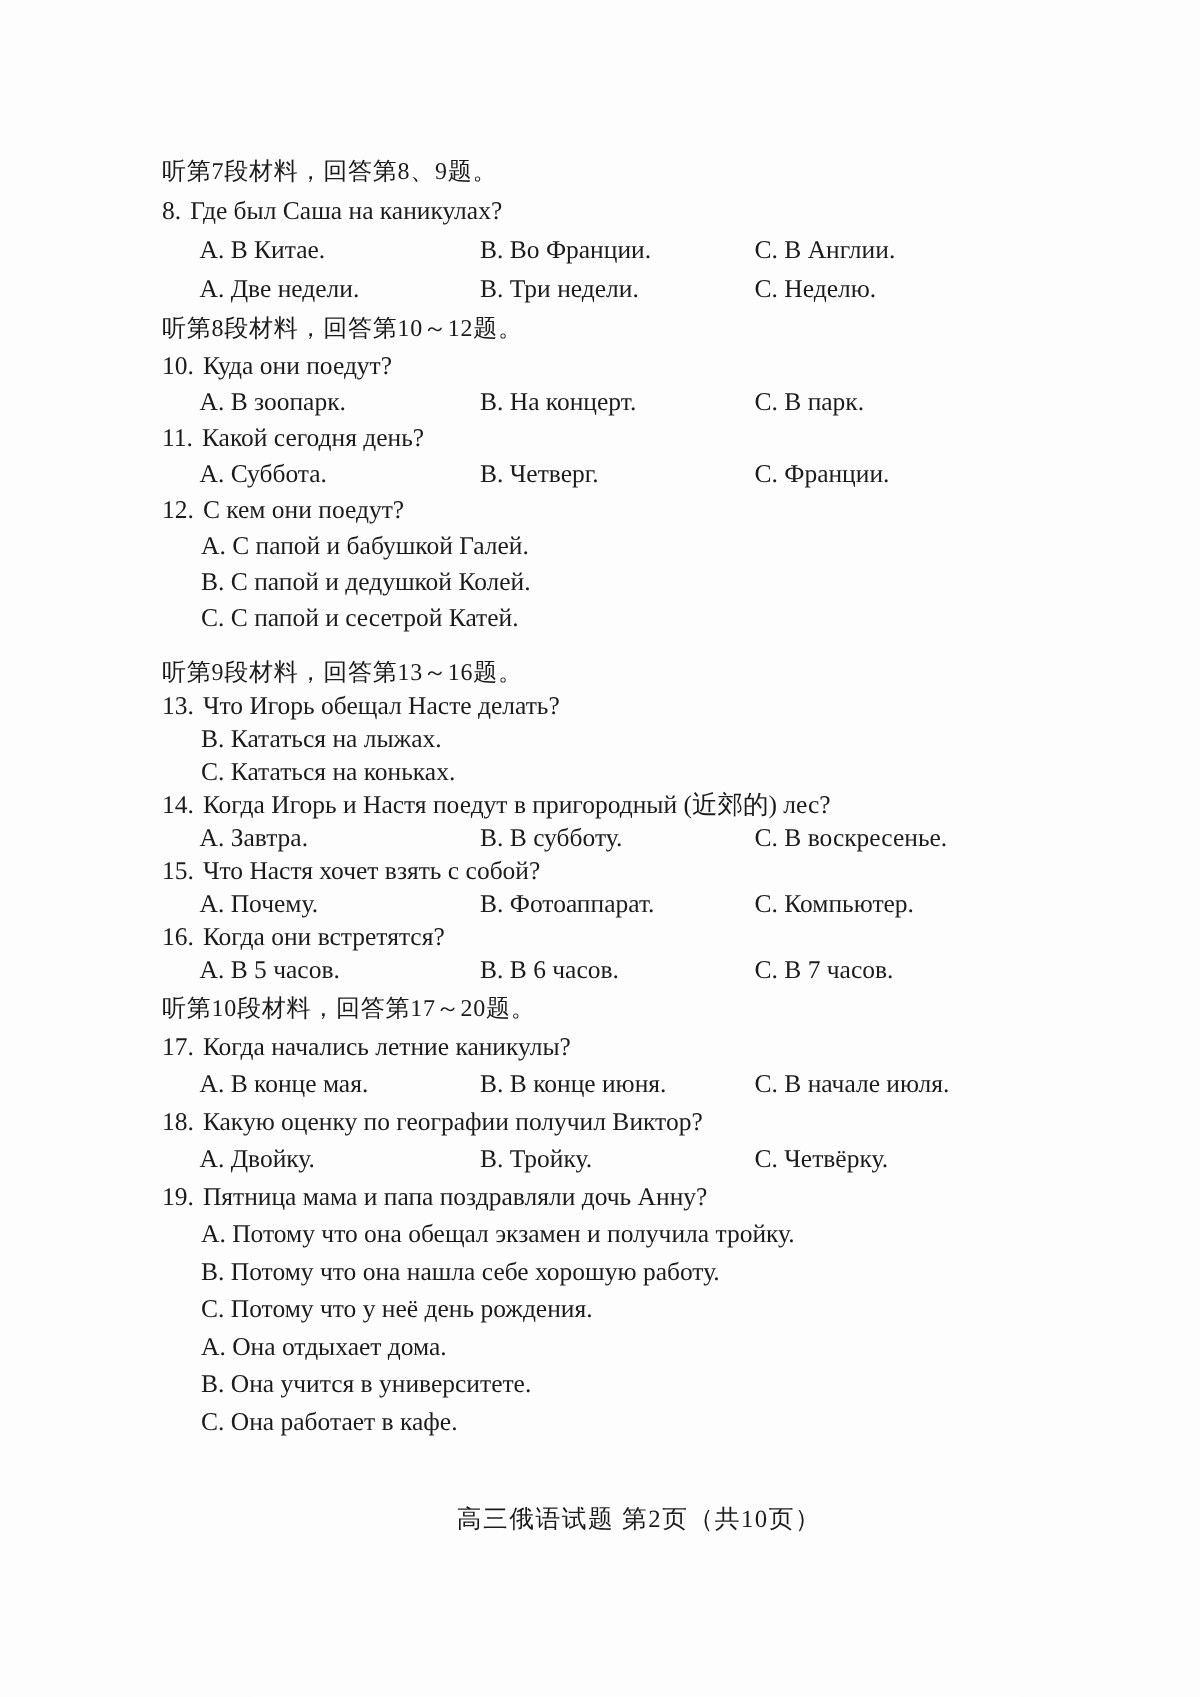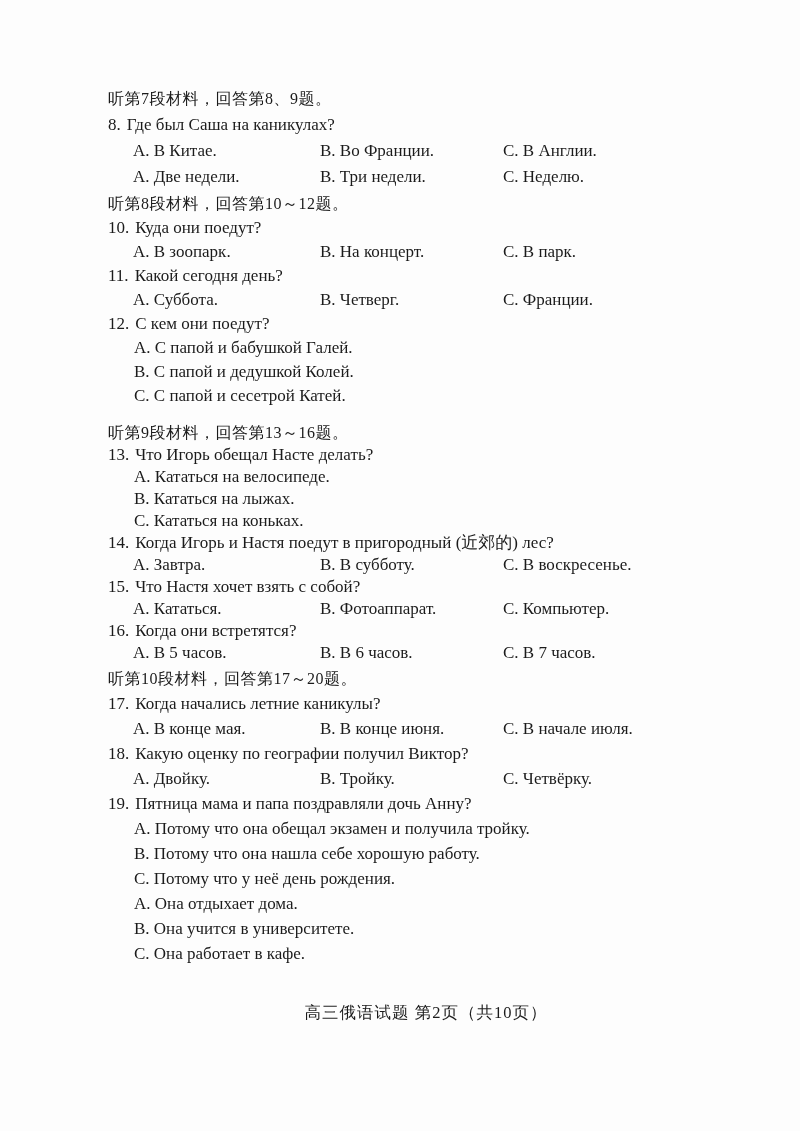--- a/index.html
+++ b/index.html
@@ -23,21 +23,21 @@
   section { display: block; }
   .lh26 { line-height: 26px; }
   .lh25 { line-height: 25px; }
   .lh24 { line-height: 24px; }
   .lh22 { line-height: 22px; margin-top: 14px; }
   .instr {
     margin: 2px 0 0 0;
     font-size: 16px;
     letter-spacing: 0.5px;
   }
-  section:first-child .instr { margin-top: 0; font-family: Liberation Serif, serif; }
+  section:first-child .instr { margin-top: 16px; font-family: Liberation Serif, serif; }
   .q { white-space: nowrap; }
   .q-text { margin-left: 6px; }
   .opts-inline { position: relative; }
   .opts-inline .ph { visibility: hidden; }
   .oA { position: absolute; left: 25px; top: 0; white-space: nowrap; }
   .oB { position: absolute; left: 212px; top: 0; white-space: nowrap; }
   .oC { position: absolute; left: 395px; top: 0; white-space: nowrap; }
   .opts-stacked .opt { padding-left: 26px; white-space: nowrap; }
   .footer {
     position: absolute;
@@ -88,33 +88,32 @@
         <div class="opt">А. С папой и бабушкой Галей.</div>
         <div class="opt">В. С папой и дедушкой Колей.</div>
         <div class="opt">С. С папой и сесетрой Катей.</div>
       </div>
     </section>
 
     <section class="lh22">
       <p class="instr">听第9段材料，回答第13～16题。</p>
       <div class="q"><span class="q-num">13.</span><span class="q-text">Что Игорь обещал Насте делать?</span></div>
       <div class="opts-stacked">
-        <div class="opt">А. Кататься на велосипеде.</div>
         <div class="opt">В. Кататься на лыжах.</div>
         <div class="opt">С. Кататься на коньках.</div>
       </div>
       <div class="q"><span class="q-num">14.</span><span class="q-text">Когда Игорь и Настя поедут в пригородный (近郊的) лес?</span></div>
       <div class="opts-inline"><span class="ph">.</span>
         <span class="oA">А. Завтра.</span>
         <span class="oB">В. В субботу.</span>
         <span class="oC">С. В воскресенье.</span>
       </div>
       <div class="q"><span class="q-num">15.</span><span class="q-text">Что Настя хочет взять с собой?</span></div>
       <div class="opts-inline"><span class="ph">.</span>
-        <span class="oA">А. Кататься.</span>
+        <span class="oA">А. Почему.</span>
         <span class="oB">В. Фотоаппарат.</span>
         <span class="oC">С. Компьютер.</span>
       </div>
       <div class="q"><span class="q-num">16.</span><span class="q-text">Когда они встретятся?</span></div>
       <div class="opts-inline"><span class="ph">.</span>
         <span class="oA">А. В 5 часов.</span>
         <span class="oB">В. В 6 часов.</span>
         <span class="oC">С. В 7 часов.</span>
       </div>
     </section>

